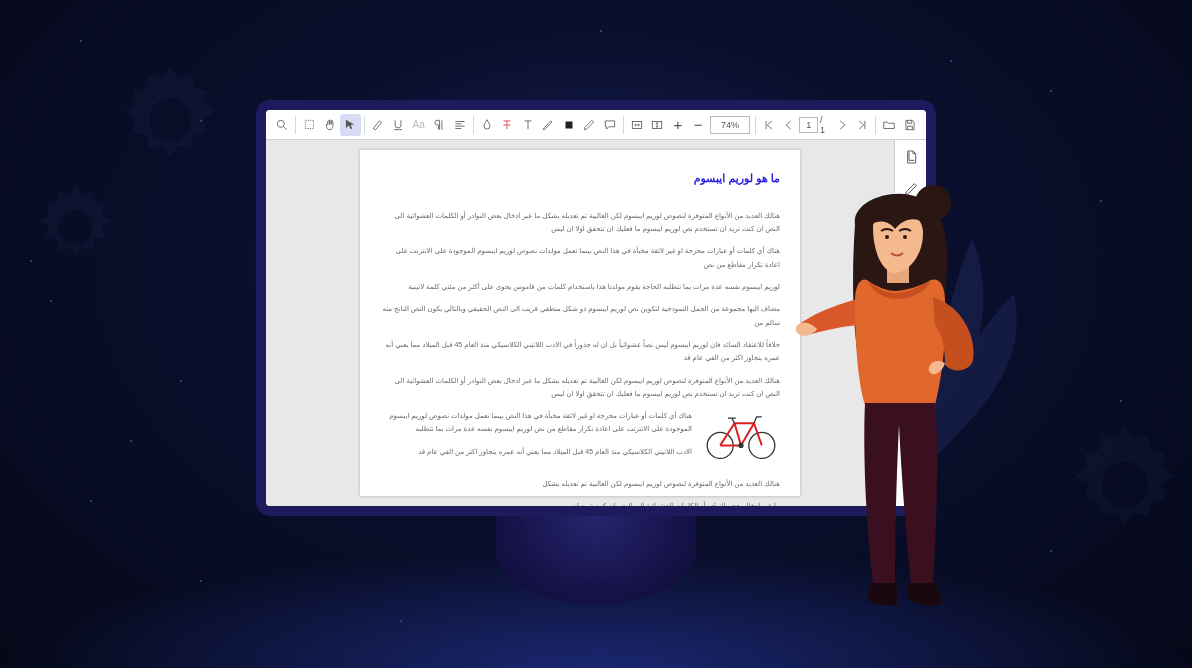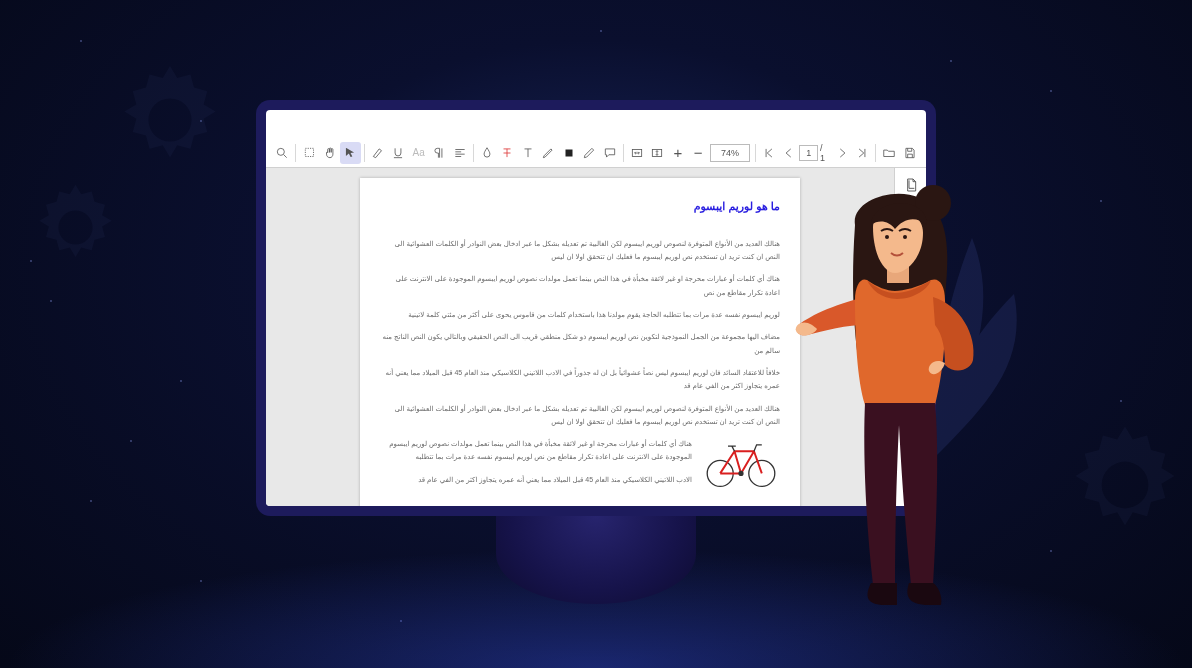--- a/index.html
+++ b/index.html
@@ -47,21 +47,21 @@
     content:""; position:absolute; left:50%; transform:translateX(-50%);
     bottom:-88px; width:200px; height:88px;
     background:radial-gradient(ellipse at 50% 0%, #27246e 0%, #16134a 60%, #0d0b30 100%);
     border-radius:0 0 120px 120px / 0 0 60px 60px;
   }
   .screen { position:relative; width:100%; height:100%; background:#fff; border-radius:4px; overflow:hidden; }
 
   
   .toolbar {
     height:30px; background:#fff; border-bottom:1px solid #d0d0d0;
-    display:flex; align-items:center; padding:0 6px; gap:0;margin-top:28px;
+    display:flex; align-items:center; padding:0 6px; gap:0;
   }
   .tbtn {
     width:22px; height:22px; display:flex; align-items:center; justify-content:center;
     color:#555; border-radius:3px; font-size:13px;
   }
   .tbtn.active { background:#d9dbf5; }
   .tsep { width:1px; height:18px; background:#d8d8d8; margin:0 3px; }
   .tbtn svg { width:14px; height:14px; stroke:#555; stroke-width:1.4; fill:none; }
   .tbtn .filled { fill:#555; stroke:none; }
   .zoom-box {

